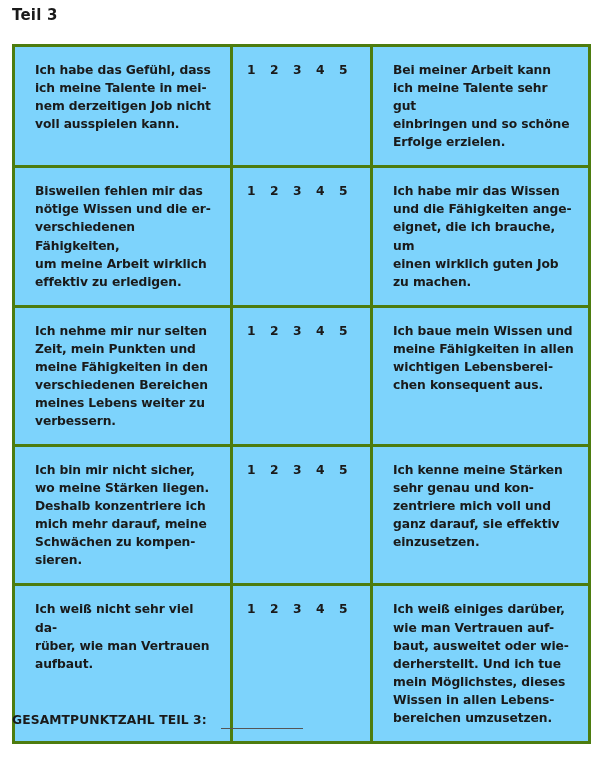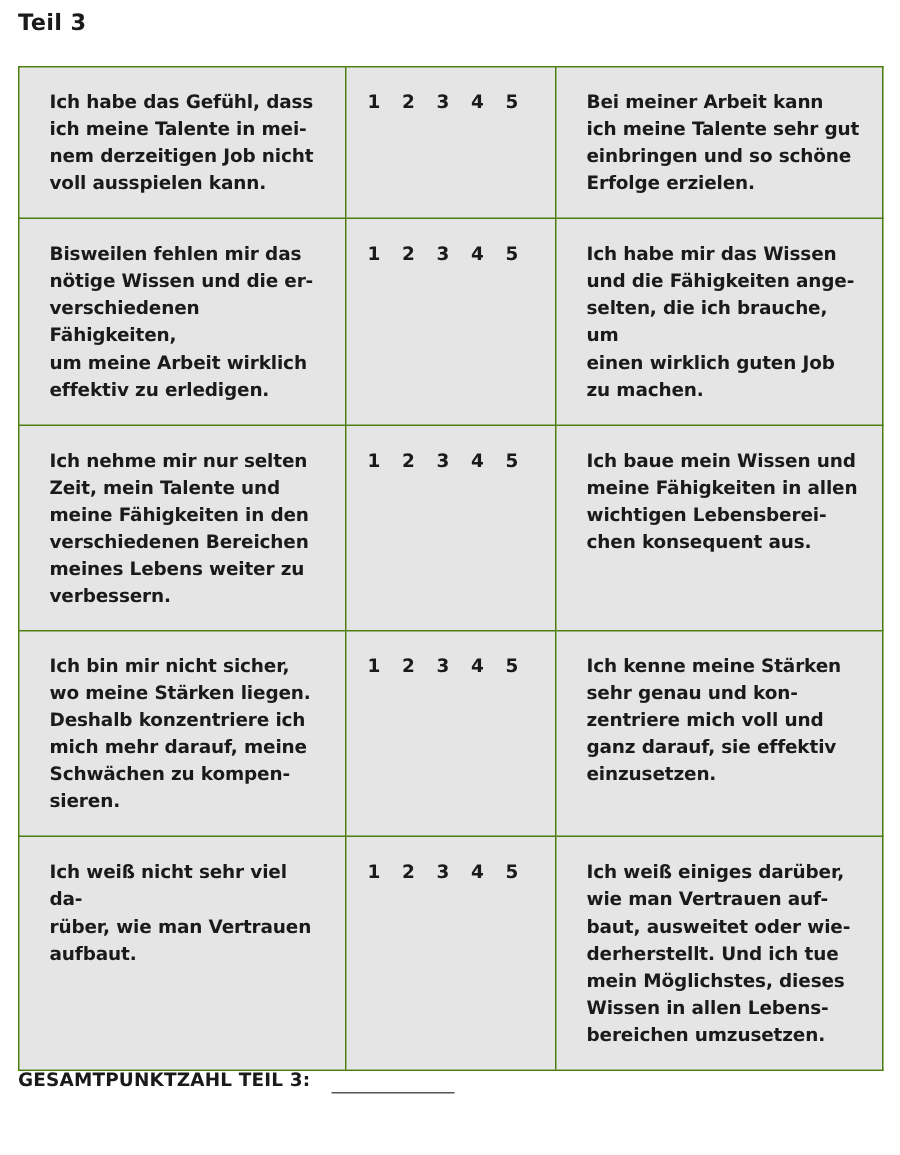--- a/index.html
+++ b/index.html
@@ -36,24 +36,24 @@
   .quiz-table {
     position: absolute;
     left: 12px;
     top: 44px;
     width: 576px;
     border-collapse: collapse;
     table-layout: fixed;
   }
 
   .quiz-table td {
-    border: 1px solid #4d7c0f;
+    border: 3px solid #4d7c0f;
     vertical-align: top;
     padding: 0;
-    background: #e5e5e5;
+    background: #7dd3fc;
   }
 
   .col-left   { width: 218px; }
   .col-scale  { width: 140px; }
   .col-right  { width: 218px; }
 
   .stmt {
     font-size: 12.3px;
     font-weight: 700;
     line-height: 1.47;
@@ -166,30 +166,30 @@
             <span class="num">1</span>
             <span class="num">2</span>
             <span class="num">3</span>
             <span class="num">4</span>
             <span class="num">5</span>
           </div>
         </td>
         <td>
           <div class="stmt">Ich habe mir das Wissen
 und die Fähigkeiten ange-
-selten, die ich brauche, um
+eignet, die ich brauche, um
 einen wirklich guten Job
 zu machen.</div>
         </td>
       </tr>
 
       <tr>
         <td>
           <div class="stmt">Ich nehme mir nur selten
-Zeit, mein Talente und
+Zeit, mein Punkten und
 meine Fähigkeiten in den
 verschiedenen Bereichen
 meines Lebens weiter zu
 verbessern.</div>
         </td>
         <td class="scale-cell">
           <div class="scale">
             <span class="num">1</span>
             <span class="num">2</span>
             <span class="num">3</span>

